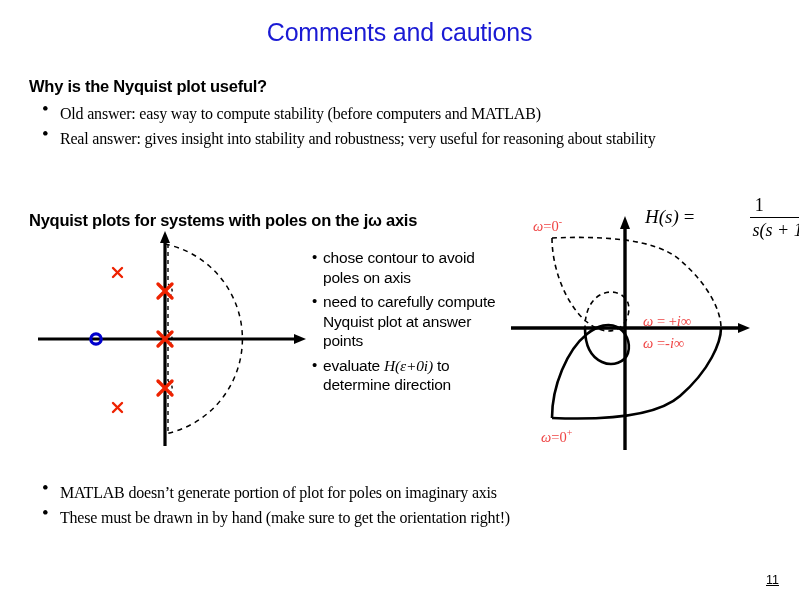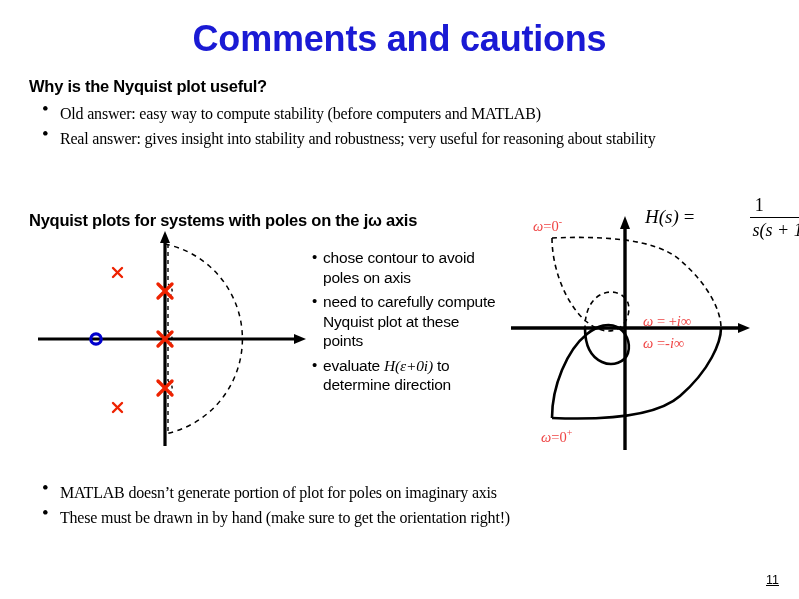--- a/index.html
+++ b/index.html
@@ -23,22 +23,22 @@
     height: 599px;
   }
 
   
   #slide-title {
     position: absolute;
     left: 0;
     top: 18px;
     width: 799px;
     text-align: center;
-    font-size: 36px;
-    font-weight: bold;
+    font-size: 25px;
+    font-weight: normal;
     color: #1a1ad4;
     letter-spacing: -0.2px;
   }
 
   
   .section-head {
     position: absolute;
     font-size: 16.5px;
     font-weight: bold;
     color: #000;
@@ -259,21 +259,21 @@
         <circle cx="66" cy="111" r="5.2" fill="none" stroke="#0000cc" stroke-width="3.2"></circle>
       </g>
     </svg>
   </div>
 
   <ul id="list-mid">
     <li>
       <span>chose contour to avoid poles on axis</span>
     </li>
     <li>
-      <span>need to carefully compute Nyquist plot at these points</span>
+      <span>need to carefully compute Nyquist plot at answer points</span>
     </li>
     <li>
       <span>evaluate </span><i>H(ε+0i)</i><span> to determine direction</span>
     </li>
   </ul>
 
   <div id="equation">
     <span class="var">H(s)</span><span style="margin:0 5px;">=</span><span class="frac">
       <span class="num">1</span>
       <span class="den"><span>s(s + 1)</span><sup>2</sup></span>

